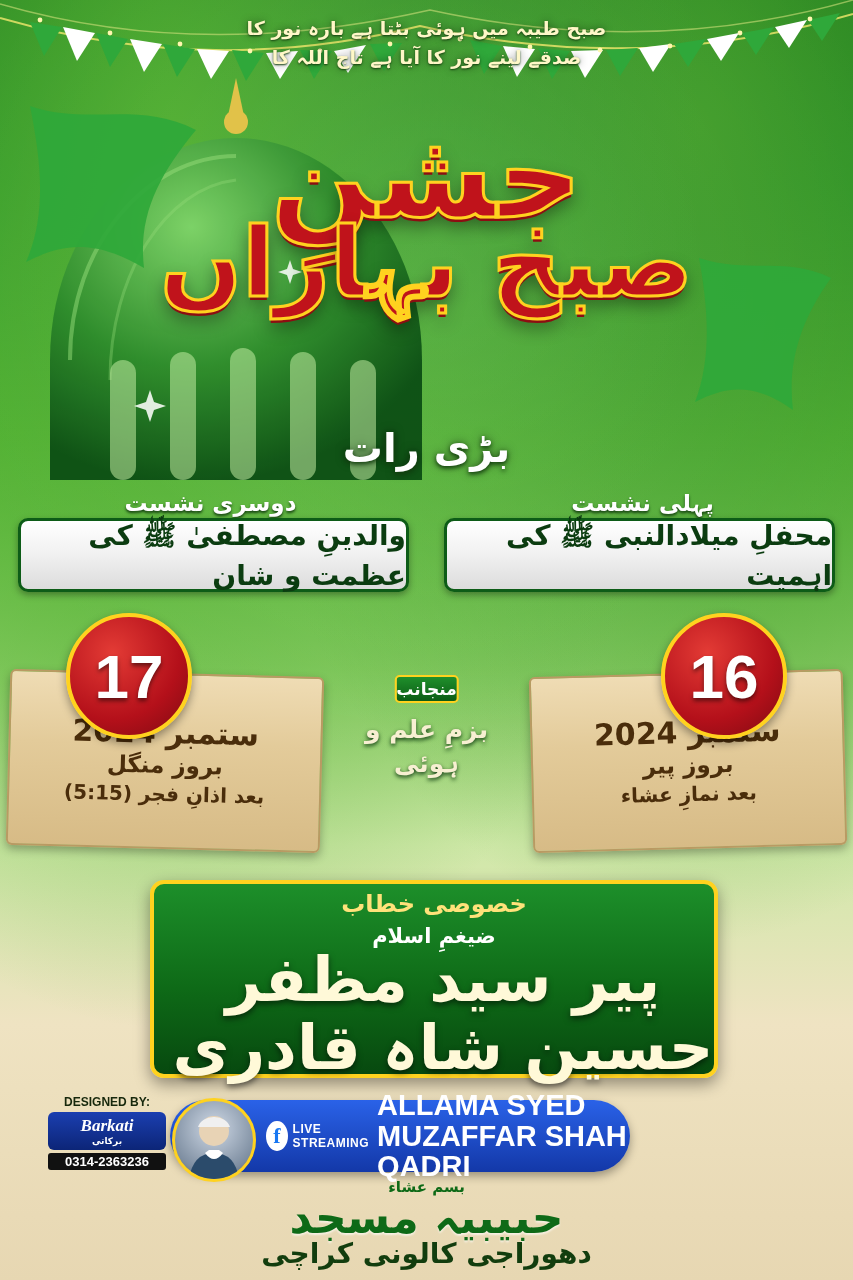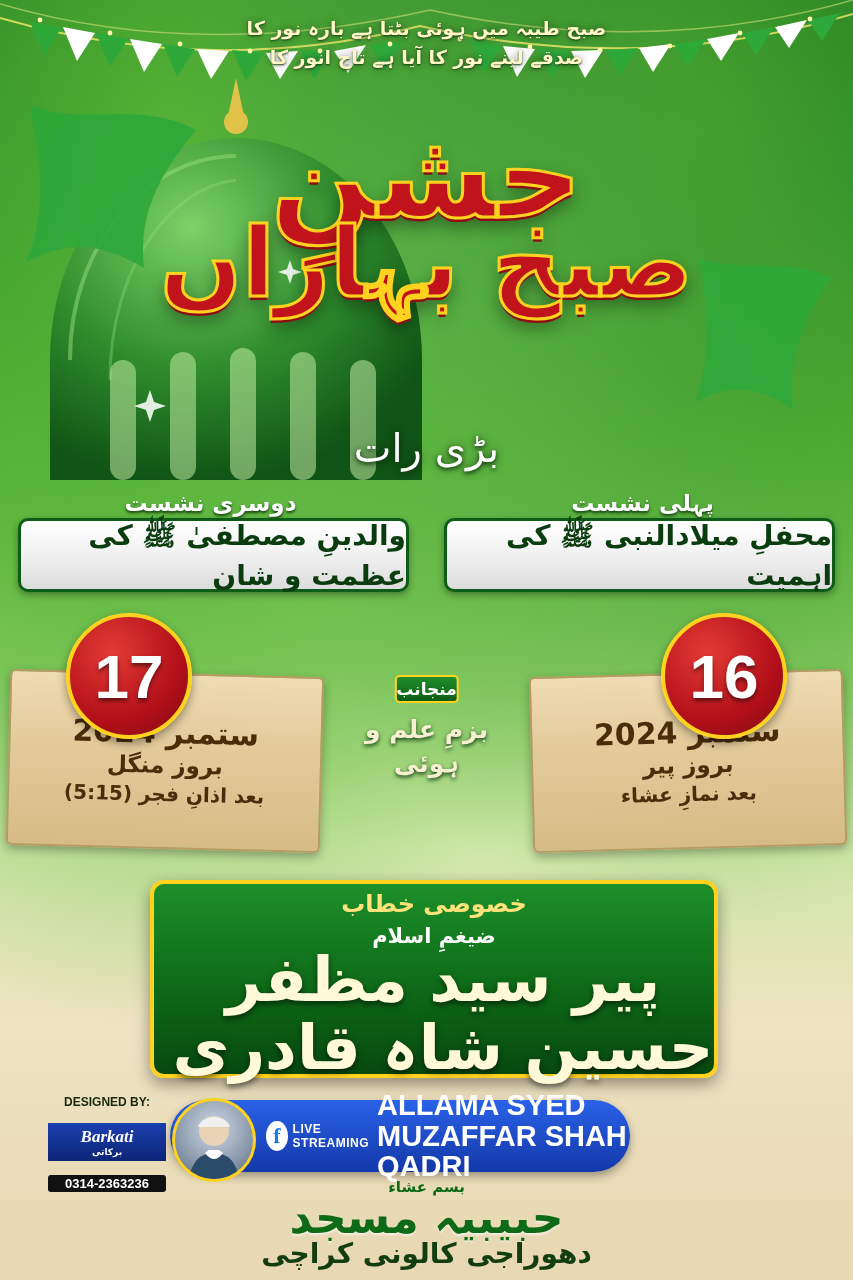--- a/index.html
+++ b/index.html
@@ -39,21 +39,21 @@
     -webkit-text-stroke:3px #ffd21f;
     text-shadow:
       0 0 2px #ffe680,
       0 4px 0 #8d0d12,
       0 8px 18px rgba(0,0,0,.45);
     letter-spacing:-4px;
   }
   .title-main .line2{font-size:96px;margin-top:-14px;}
   .subtitle{
     position:absolute;top:425px;left:0;width:853px;text-align:center;
-    font-size:40px;font-weight:normal;color:#fff;
+    font-size:40px;font-weight:bold;color:#fff;
     text-shadow:0 2px 4px #14400f,0 0 10px rgba(0,0,0,.5);
   }
   
   .sessions{position:absolute;top:492px;left:0;width:853px;height:120px;}
   .sess{
     position:absolute;top:26px;width:385px;height:68px;
     background:linear-gradient(180deg,#ffffff 0%,#f1f1f1 48%,#dcdcdc 100%);
     border:3px solid #0d5c17;border-radius:10px;
     box-shadow:0 3px 7px rgba(0,0,0,.35);
     display:flex;align-items:center;justify-content:center;
@@ -129,21 +129,21 @@
     text-shadow:0 3px 6px rgba(0,0,0,.55);
     margin-left:9px;
   }
   
   .designer{
     position:absolute;left:48px;top:1095px;width:118px;
     text-align:center;color:#17280c;font-size:12px;font-weight:bold;
   }
   .designer .logo{
     background:linear-gradient(180deg,#1b3fb0,#0c2577);
-    border-radius:0;color:#fff;padding:4px 2px;margin:14px 0;
+    border-radius:6px;color:#fff;padding:4px 2px;margin:3px 0;
     font-family:"Liberation Serif", serif;font-style:italic;font-size:17px;
   }
   .designer .logo small{display:block;font-size:9px;font-style:normal;}
   .designer .phone{
     background:#111;color:#fff;border-radius:3px;font-size:13px;padding:1px 0;margin-top:2px;
   }
   
   .live{
     position:absolute;left:170px;top:1100px;width:460px;height:72px;
     background:linear-gradient(180deg,#2a62e8 0%,#1338a8 100%);
@@ -257,21 +257,21 @@
 
   <svg class="flag" style="left:18px;top:96px;width:190px;height:190px;" viewBox="0 0 190 190">
     <path d="M12,10 C70,30 120,4 178,34 C140,80 120,120 126,172 C72,140 40,150 8,166 C30,116 22,60 12,10 Z" fill="#2fa83a" opacity=".92"></path>
   </svg>
   <svg class="flag" style="right:14px;top:250px;width:150px;height:170px;" viewBox="0 0 150 170">
     <path d="M10,8 C60,24 98,6 142,28 C112,70 98,112 104,160 C62,130 34,138 6,152 C24,106 18,52 10,8 Z" fill="#2fa83a" opacity=".9"></path>
   </svg>
 
   <div class="topline urdu">
     <div>صبح طیبہ میں ہوئی بٹتا ہے بارہ نور کا</div>
-    <div>صدقے لینے نور کا آیا ہے تاج انور کا</div>
+    <div>صدقے لینے نور کا آیا ہے تاج اللہ کا</div>
   </div>
 
   <div class="title-main urdu">
     <div class="line1">جشنِ</div>
     <div class="line2">صبح بہاراں</div>
   </div>
 
   <div class="subtitle urdu">بڑی رات</div>
 
   <div class="sessions">

